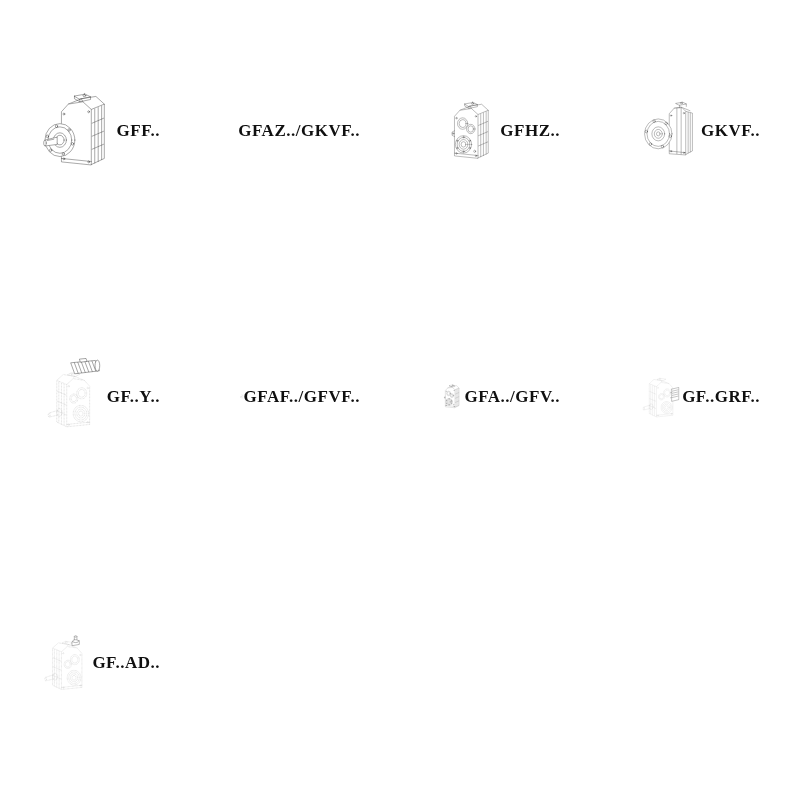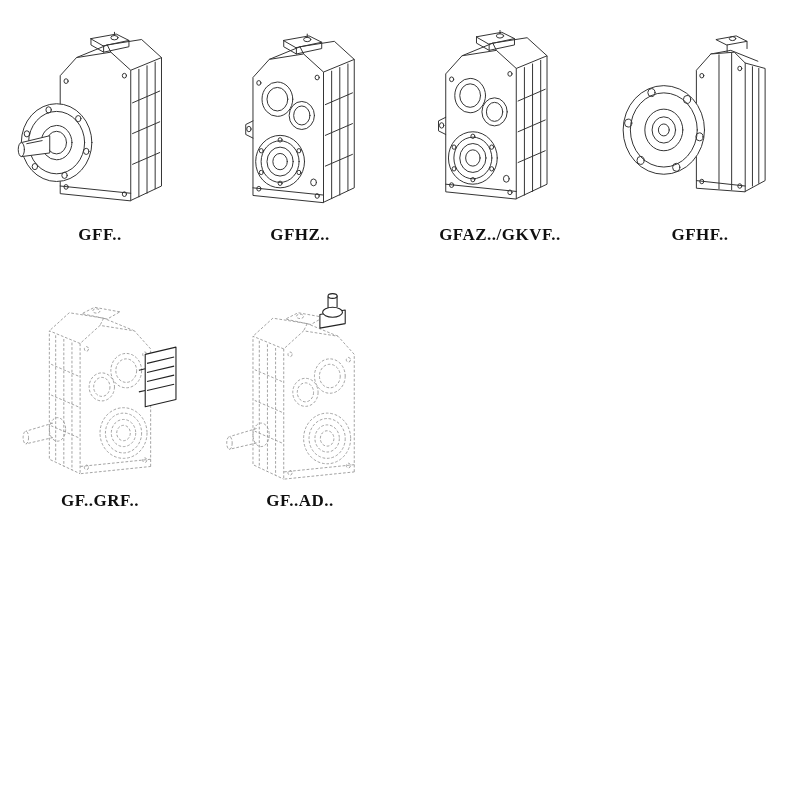--- a/index.html
+++ b/index.html
@@ -14,21 +14,21 @@
     font-family:"Liberation Serif", serif;
     overflow:hidden;
   }
   .grid{
     display:grid;
     grid-template-columns:repeat(4,200px);
     grid-template-rows:repeat(3,266px);
     width:800px;height:798px;
   }
   .cell{
-    display:flex;flex-direction:column;align-items:center;justify-content:flex-end;
+    display:flex;flex-direction:row;align-items:center;justify-content:flex-end;
     padding-bottom:5px;box-sizing:border-box;
   }
   .caption{
     font-weight:bold;font-size:17px;letter-spacing:.5px;color:#101010;
     margin-top:1px;white-space:nowrap;text-align:center;
   }
   .cell:nth-child(11) .caption,
   .cell:nth-child(12) .caption{font-size:12px;text-decoration:underline;}
   .cell:nth-child(12){border:6px solid #737373;}
   svg.draw{display:block;}
@@ -196,52 +196,81 @@
       <g class="solid" fill="none">
         <use href="#housing-s" transform="translate(16,2)"></use>
         <use href="#flange-shaft"></use>
       </g>
     </svg>
     <figcaption class="caption">GFF..</figcaption>
   </figure>
 
   <figure class="cell">
     <svg class="draw" width="192" height="221" viewBox="0 0 200 230">
+      <g class="solid" fill="none">
+        <use href="#housing-s"></use>
+        <use href="#bores"></use>
+      </g>
+    </svg>
+    <figcaption class="caption">GFAZ../GKVF..</figcaption>
+  </figure>
+
+  <figure class="cell">
+    <svg class="draw" width="192" height="221" viewBox="0 0 200 230">
       <g class="solid" fill="none" transform="translate(8,4)">
         <use href="#housing-s"></use>
         <use href="#bores"></use>
       </g>
     </svg>
     <figcaption class="caption">GFHZ..</figcaption>
   </figure>
 
   <figure class="cell">
     <svg class="draw" width="192" height="221" viewBox="0 0 200 230">
       <g class="solid" fill="none">
+        <use href="#gfhf"></use>
+      </g>
+    </svg>
+    <figcaption class="caption">GKVF..</figcaption>
+  </figure>
+
+
+
+
+  <figure class="cell">
+    <svg class="draw" width="192" height="221" viewBox="0 0 200 230">
+      <g class="dash" fill="none" transform="translate(8,28) scale(0.88)">
+        <use href="#housing-d"></use>
+      </g>
+      <g class="acc" fill="none">
+        <use href="#acc-motor"></use>
+      </g>
+    </svg>
+    <figcaption class="caption">GF..Y..</figcaption>
+  </figure>
+
+  <figure class="cell">
+    <svg class="draw" width="192" height="221" viewBox="0 0 200 230">
+      <g class="solid" fill="none" transform="translate(2,-2)">
+        <use href="#housing-s" transform="translate(16,2)"></use>
+        <use href="#flange-shaft"></use>
+      </g>
+    </svg>
+    <figcaption class="caption">GFAF../GFVF..</figcaption>
+  </figure>
+
+  <figure class="cell">
+    <svg class="draw" width="192" height="221" viewBox="0 0 200 230">
+      <g class="solid" fill="none" transform="translate(4,2)">
         <use href="#housing-s"></use>
         <use href="#bores"></use>
       </g>
     </svg>
-    <figcaption class="caption">GFAZ../GKVF..</figcaption>
-  </figure>
-
-  <figure class="cell">
-    <svg class="draw" width="192" height="221" viewBox="0 0 200 230">
-      <g class="solid" fill="none">
-        <use href="#gfhf"></use>
-      </g>
-    </svg>
-    <figcaption class="caption">GFHF..</figcaption>
-  </figure>
-
-
-
-
-
-
+    <figcaption class="caption">GFA../GFV..</figcaption>
+  </figure>
 
   <figure class="cell">
     <svg class="draw" width="192" height="221" viewBox="0 0 200 230">
       <g class="dash" fill="none" transform="translate(-4,10)">
         <use href="#housing-d"></use>
       </g>
       <g class="acc" fill="none">
         <use href="#acc-grf"></use>
       </g>
     </svg>

